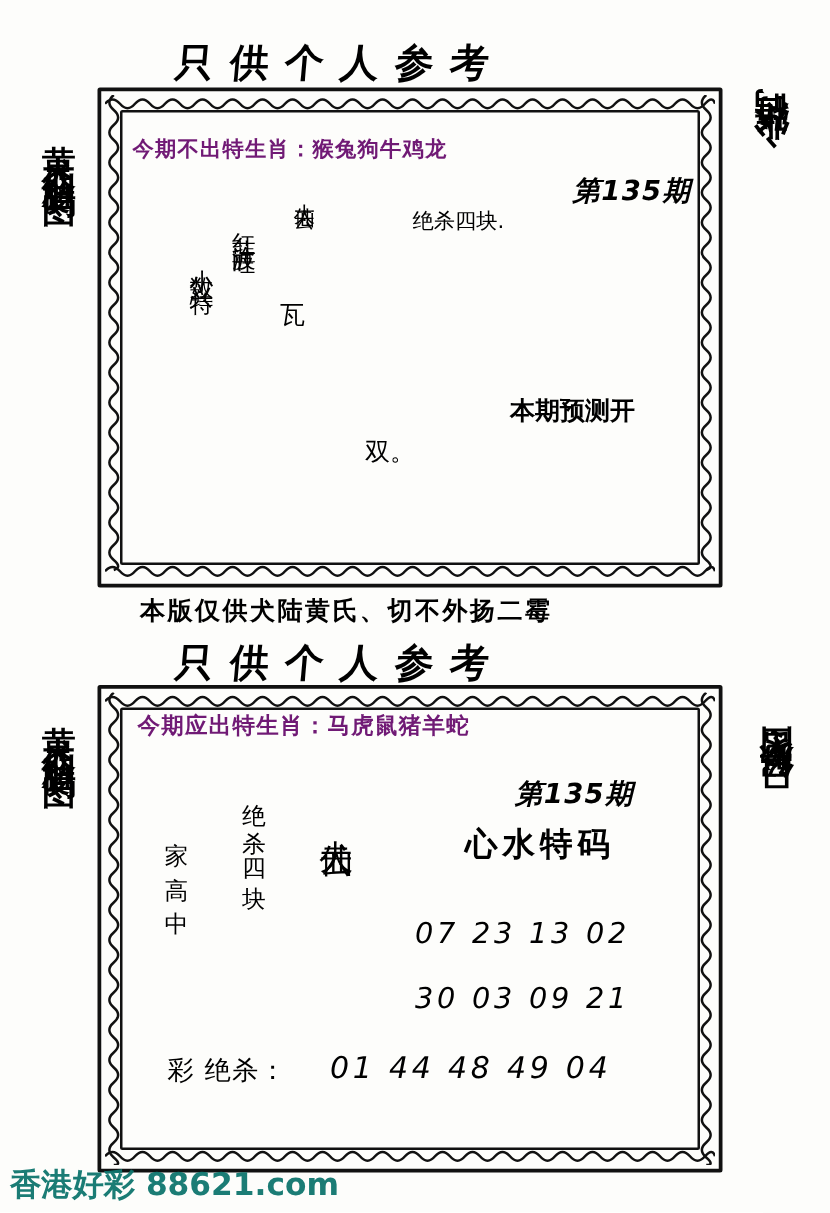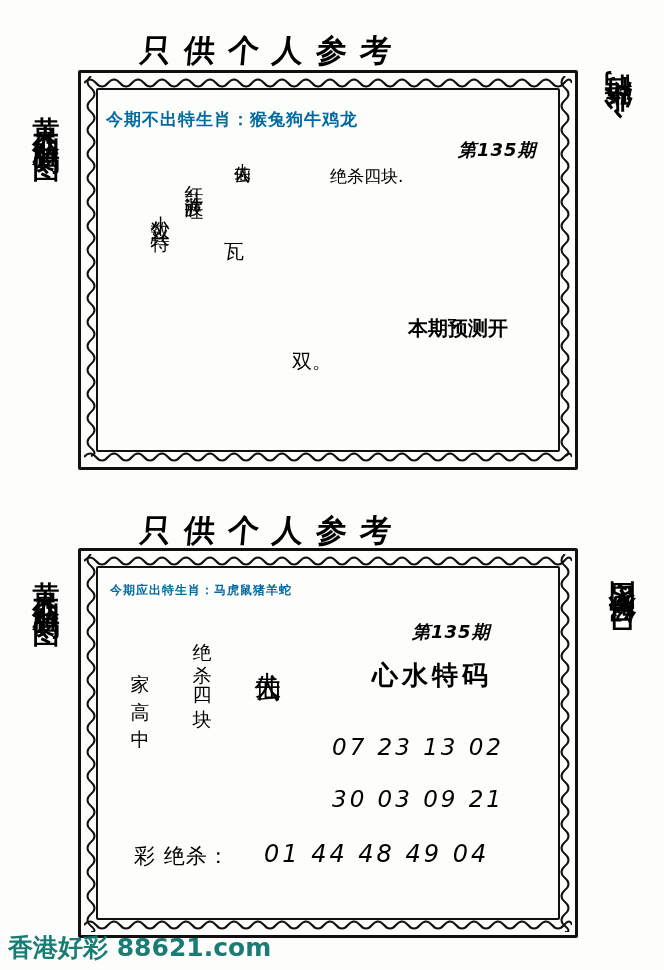--- a/index.html
+++ b/index.html
@@ -79,26 +79,26 @@
   .vert-title.right {
     transform: scaleX(-1) scaleY(-1);
   }
 
   
   .zodiac-line {
     position: absolute;
     font-size: 17px;
     font-weight: 600;
     letter-spacing: 1px;
-    color: #0369a1;
+    color: #701a75;
     white-space: nowrap;
   }
   .issue-no {
     position: absolute;
-    font-size: 18px;
+    font-size: 22px;
     font-weight: bold;
     font-style: italic;
     letter-spacing: 1px;
     color: #000;
     white-space: nowrap;
   }
   .vtext {
     position: absolute;
     writing-mode: vertical-rl;
     text-orientation: upright;
@@ -185,20 +185,21 @@
     <div class="vtext" style="left:182px;top:170px;">红蓝波旺</div>
 
     <div class="vtext" style="left:148px;top:200px;">小数兴特</div>
 
     <div class="free-text" style="left:224px;top:238px;font-size:20px;">瓦</div>
 
     <div class="free-text" style="left:292px;top:348px;font-size:20px;">双。</div>
 
     <div class="free-text" style="left:408px;top:315px;font-size:20px;font-weight:600;">本期预测开</div>
 
+    <div class="bottom-note" style="left:112px;top:475px;">本版仅供犬陆黄氏、切不外扬二霉</div>
   </div>
 
   <div class="panel" style="left:0;top:500px;width:664px;height:470px;">
 
     <div class="top-title" style="left:140px;top:10px;">只供个人参考</div>
 
     <div class="vert-title" style="left:28px;top:60px;">黄犬仙解码图</div>
 
     <div class="vert-title right" style="left:604px;top:120px;">日解密图</div>
 
@@ -206,21 +207,21 @@
     <div class="squiggle-band" style="left:84px;top:54px;width:488px;height:378px;">
       <svg width="488" height="378" viewBox="0 0 488 378" preserveAspectRatio="none">
         <path d="M0,7 q6,-7 12,0 t12,0 t12,0 t12,0 t12,0 t12,0 t12,0 t12,0 t12,0 t12,0 t12,0 t12,0 t12,0 t12,0 t12,0 t12,0 t12,0 t12,0 t12,0 t12,0 t12,0 t12,0 t12,0 t12,0 t12,0 t12,0 t12,0 t12,0 t12,0 t12,0 t12,0 t12,0 t12,0 t12,0 t12,0 t12,0 t12,0 t12,0 t12,0 t12,0 t8,0" fill="none" stroke="#111" stroke-width="2"></path>
         <path d="M0,371 q6,-7 12,0 t12,0 t12,0 t12,0 t12,0 t12,0 t12,0 t12,0 t12,0 t12,0 t12,0 t12,0 t12,0 t12,0 t12,0 t12,0 t12,0 t12,0 t12,0 t12,0 t12,0 t12,0 t12,0 t12,0 t12,0 t12,0 t12,0 t12,0 t12,0 t12,0 t12,0 t12,0 t12,0 t12,0 t12,0 t12,0 t12,0 t12,0 t12,0 t12,0 t8,0" fill="none" stroke="#111" stroke-width="2"></path>
         <path d="M7,0 q-7,6 0,12 t0,12 t0,12 t0,12 t0,12 t0,12 t0,12 t0,12 t0,12 t0,12 t0,12 t0,12 t0,12 t0,12 t0,12 t0,12 t0,12 t0,12 t0,12 t0,12 t0,12 t0,12 t0,12 t0,12 t0,12 t0,12 t0,12 t0,12 t0,12 t0,12 t0,12 t0,6" fill="none" stroke="#111" stroke-width="2"></path>
         <path d="M481,0 q-7,6 0,12 t0,12 t0,12 t0,12 t0,12 t0,12 t0,12 t0,12 t0,12 t0,12 t0,12 t0,12 t0,12 t0,12 t0,12 t0,12 t0,12 t0,12 t0,12 t0,12 t0,12 t0,12 t0,12 t0,12 t0,12 t0,12 t0,12 t0,12 t0,12 t0,12 t0,12 t0,6" fill="none" stroke="#111" stroke-width="2"></path>
       </svg>
     </div>
     <div class="panel-frame inner" style="left:96px;top:66px;width:464px;height:354px;"></div>
 
-    <div class="zodiac-line" style="left:110px;top:82px;font-size:12px;">今期应出特生肖：马虎鼠猪羊蛇</div>
+    <div class="zodiac-line" style="left:110px;top:68px;font-size:18px;">今期应出特生肖：马虎鼠猪羊蛇</div>
 
     <div class="issue-no" style="left:412px;top:120px;">第135期</div>
 
     <div class="vtext" style="left:128px;top:158px;letter-spacing:28px;">家高中</div>
 
     <div class="vtext" style="left:190px;top:128px;letter-spacing:22px;">绝杀四块</div>
 
     <div class="vtext" style="left:250px;top:150px;font-size:27px;letter-spacing:4px;">犬仙云</div>
 
     <div class="big-label" style="left:372px;top:158px;">心水特码</div>

